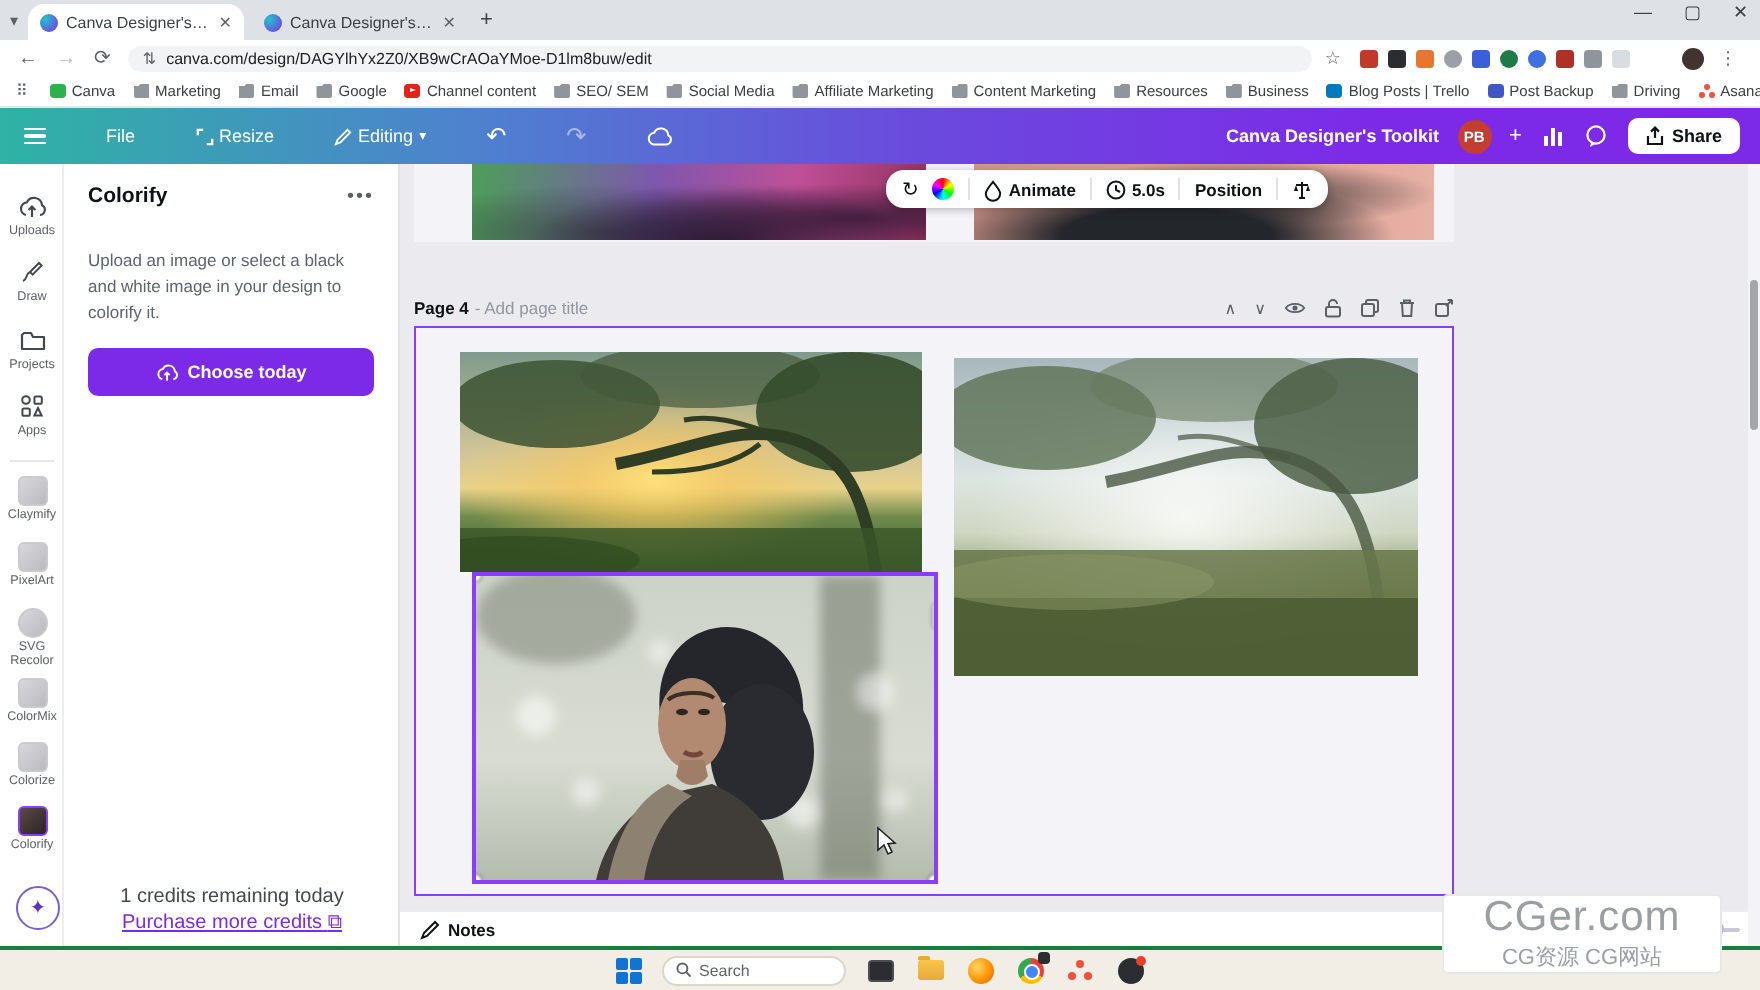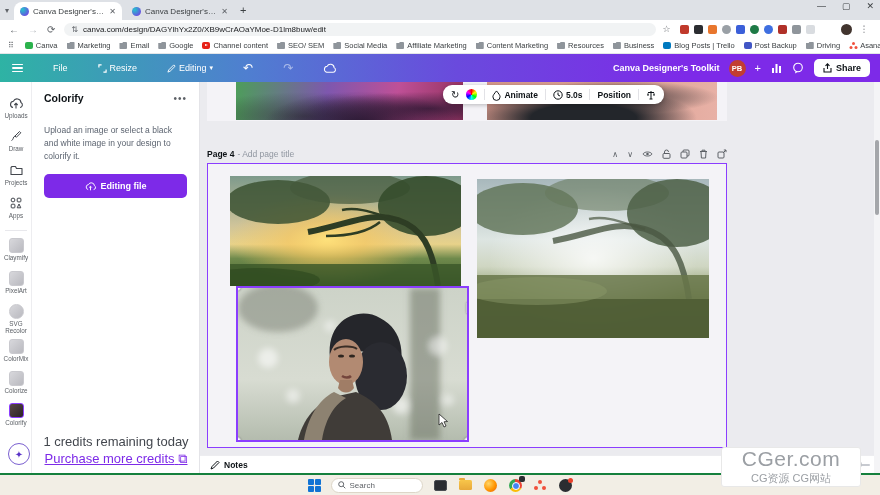--- a/index.html
+++ b/index.html
@@ -67,21 +67,21 @@
 
   
   .panel { position:absolute; left:32px; top:82px; width:168px; height:391px; background:#fff; border-right:1px solid #e4e4e8; z-index:3; padding:10px 12px; }
   .panel-title-row { display:flex; align-items:center; }
   .panel-title { font-size:10.5px; font-weight:bold; color:#0d1216; }
   .panel-menu { margin-left:auto; color:#5c6066; font-size:10px; letter-spacing:1px; }
   .panel-desc { font-size:8.5px; color:#5c6470; line-height:1.5; margin-top:20px; }
   .choose-btn { margin-top:12px; width:100%; height:24px; background:#7d2ae8; border:none; border-radius:5px; color:#fff; font-size:9px; font-weight:bold; display:flex; align-items:center; justify-content:center; gap:5px; font-family:inherit; }
   .credits-area { position:absolute; left:0; bottom:6px; width:168px; display:flex; align-items:center; }
   .assistant { position:absolute; left:-24px; bottom:2px; width:22px; height:22px; border-radius:50%; background:#fff; border:1.5px solid #7a5fd0; color:#5a33c8; font-size:10px; display:flex; align-items:center; justify-content:center; }
-  .credits-text { margin:0 auto; text-align:center; font-size:13px; color:#43474e; }
+  .credits-text { margin:0 auto; text-align:center; font-size:10px; color:#43474e; }
   .credits-link { color:#7d2ae8; text-decoration:underline; display:inline-block; margin-top:2px; }
 
   
   .workspace { position:absolute; left:200px; top:82px; width:674px; height:373px; background:#ebebef; overflow:hidden; }
   .prev-page { position:absolute; left:7px; top:0px; width:520px; height:39px; background:#f4f3f7; }
   .prev-img-l { position:absolute; left:29px; top:0; width:227px; height:38px;
     background:radial-gradient(ellipse at 55% 110%, rgba(25,15,35,.85), transparent 55%),
                radial-gradient(ellipse at 85% 70%, rgba(40,22,48,.75), transparent 45%),
                radial-gradient(ellipse at 30% 90%, rgba(30,40,25,.5), transparent 50%),
                linear-gradient(100deg,#4d9e5a,#7e57ae 40%,#bf5097 70%,#93325f); }
@@ -398,21 +398,21 @@
     <div class="panel-title-row">
       <span class="panel-title">Colorify</span>
       <span class="panel-menu">•••</span>
     </div>
     <div class="panel-desc">Upload an image or select a black and white image in your design to colorify it.</div>
     <button class="choose-btn">
       <svg width="11" height="10" viewBox="0 0 14 12">
           <path d="M4 10.5 A3.2 3.2 0 0 1 4.4 4.2 A4 4 0 0 1 12 5.6 A2.6 2.6 0 0 1 11 10.5" stroke="#fff" stroke-width="1.2" fill="none"></path>
           <path d="M7 11.5 L7 6.5 M5.3 8 L7 6.3 L8.7 8" stroke="#fff" stroke-width="1.2" fill="none"></path>
         </svg>
-      <span>Editing file</span>
+      <span>Choose today</span>
     </button>
     <div class="credits-area">
       <span class="assistant">✦</span>
       <div class="credits-text">
         <div>1 credits remaining today</div>
         <span class="credits-link"><span>Purchase more credits</span> <span>⧉</span></span>
       </div>
     </div>
   </div>
 

